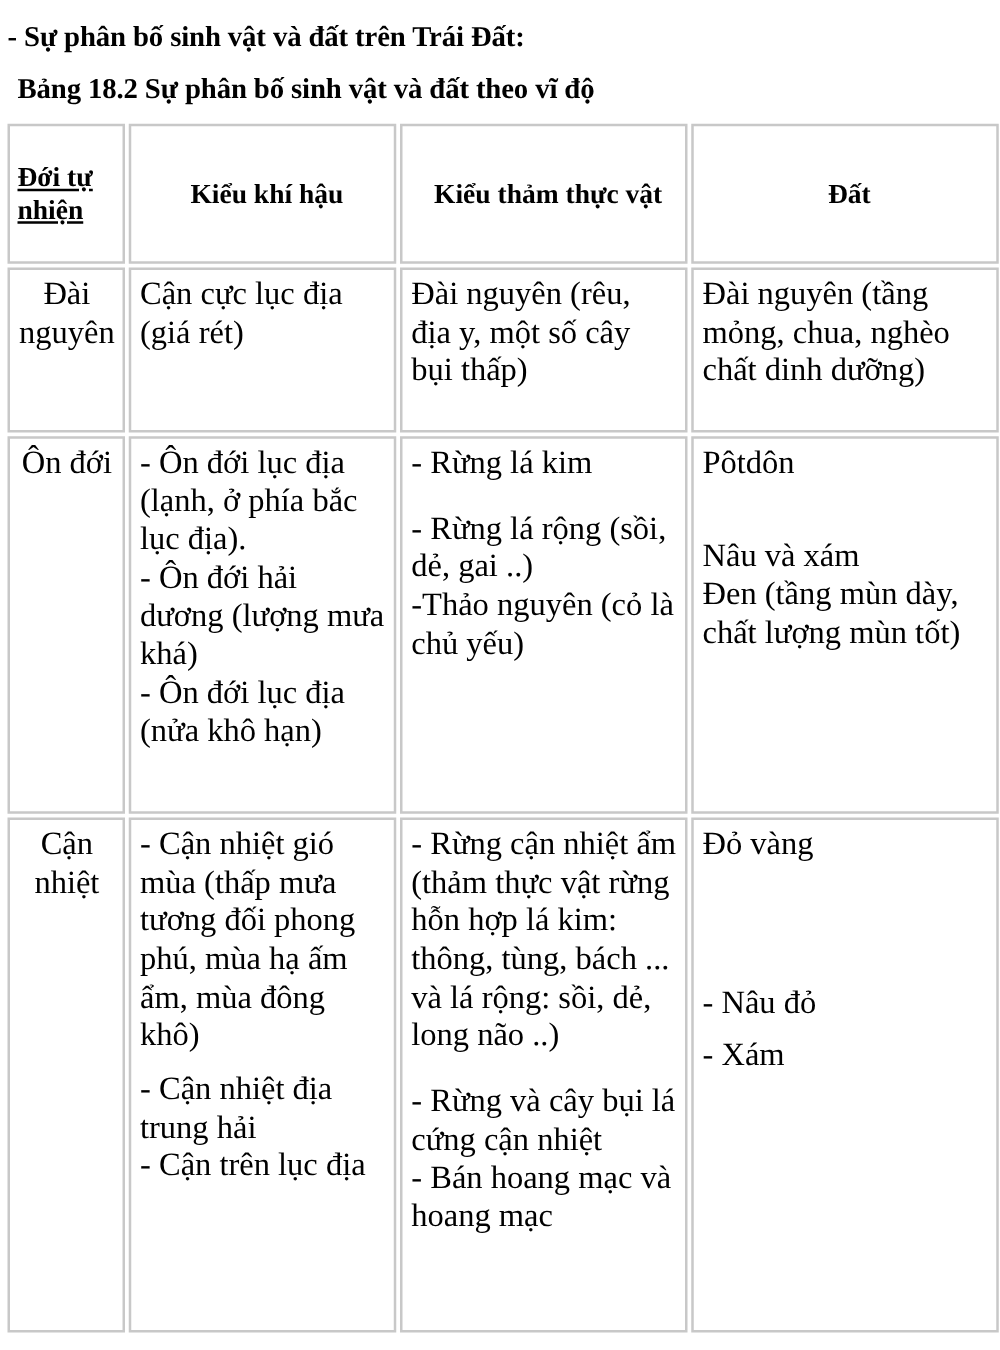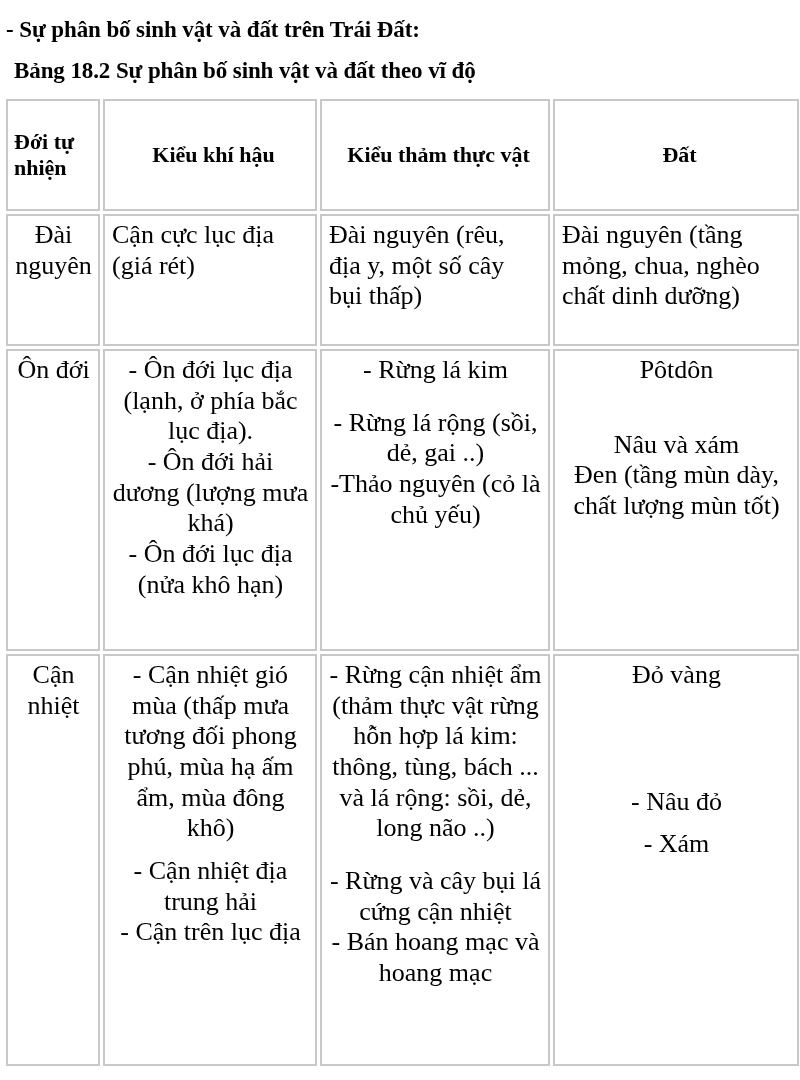--- a/index.html
+++ b/index.html
@@ -60,38 +60,38 @@
   col.c4 { width: 246px; }
 
   
   tr.head-row td {
     font-weight: bold;
     vertical-align: middle;
     height: 100px;
     font-size: 22px;
     padding-left: 13px;
   }
-  tr.head-row td.h1 { text-align: left; padding-left: 6px; }
+  tr.head-row td.h1 { text-align: left; padding-left: 6px; text-decoration: underline; }
   tr.head-row td.h2,
   tr.head-row td.h3,
   tr.head-row td.h4 { text-align: center; }
 
   
   tr.r1 td { height: 120px; }
   tr.r2 td { height: 290px; font-family: Liberation Serif, serif; }
   tr.r3 td { height: 400px; }
 
   td.zone {
     text-align: center;
     vertical-align: middle;
     padding-left: 2px;
     padding-right: 2px;
   }
 
-  .cellbox { display: block; text-align: center; }
+  .cellbox { display: block; }
   .ln { display: block; white-space: pre-wrap; }
   .spacer { display: block; height: 22px; }
   .spacer-sm { display: block; height: 12px; }
   .spacer-lg { display: block; height: 44px; }
   .spacer-xl { display: block; height: 96px; }
 </style>
 </head>
 <body>
 
 <div class="page">

